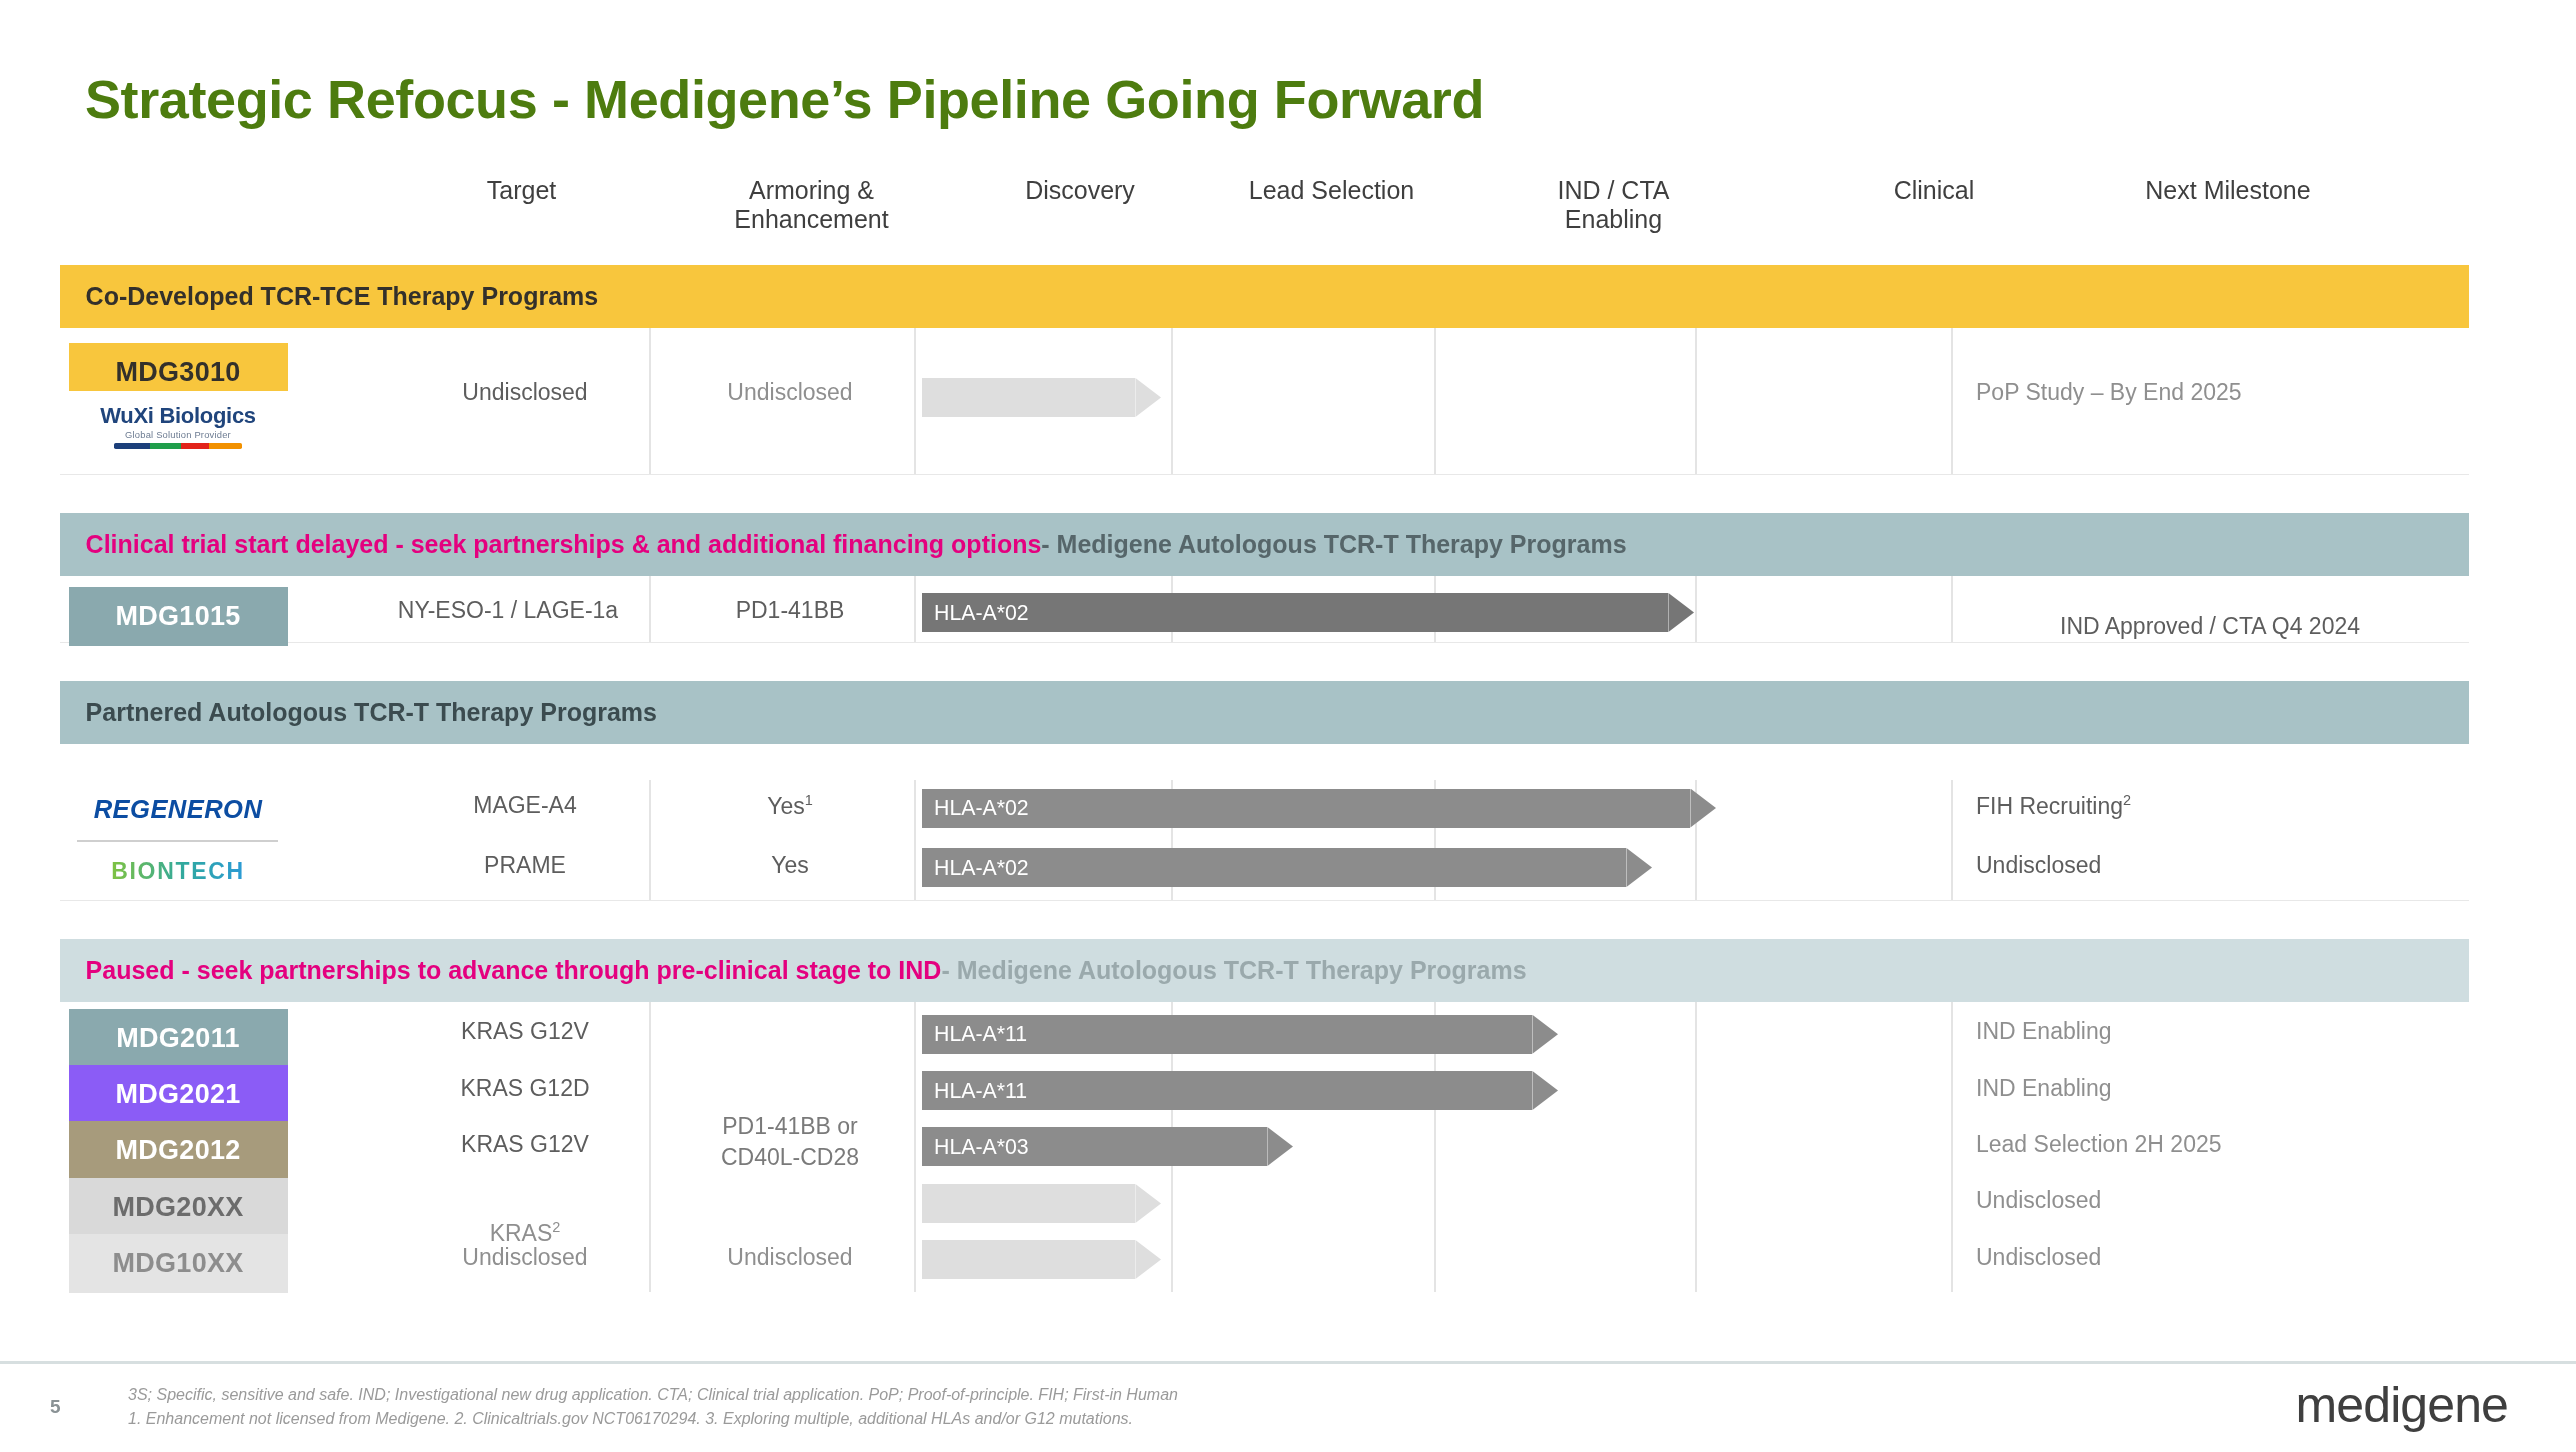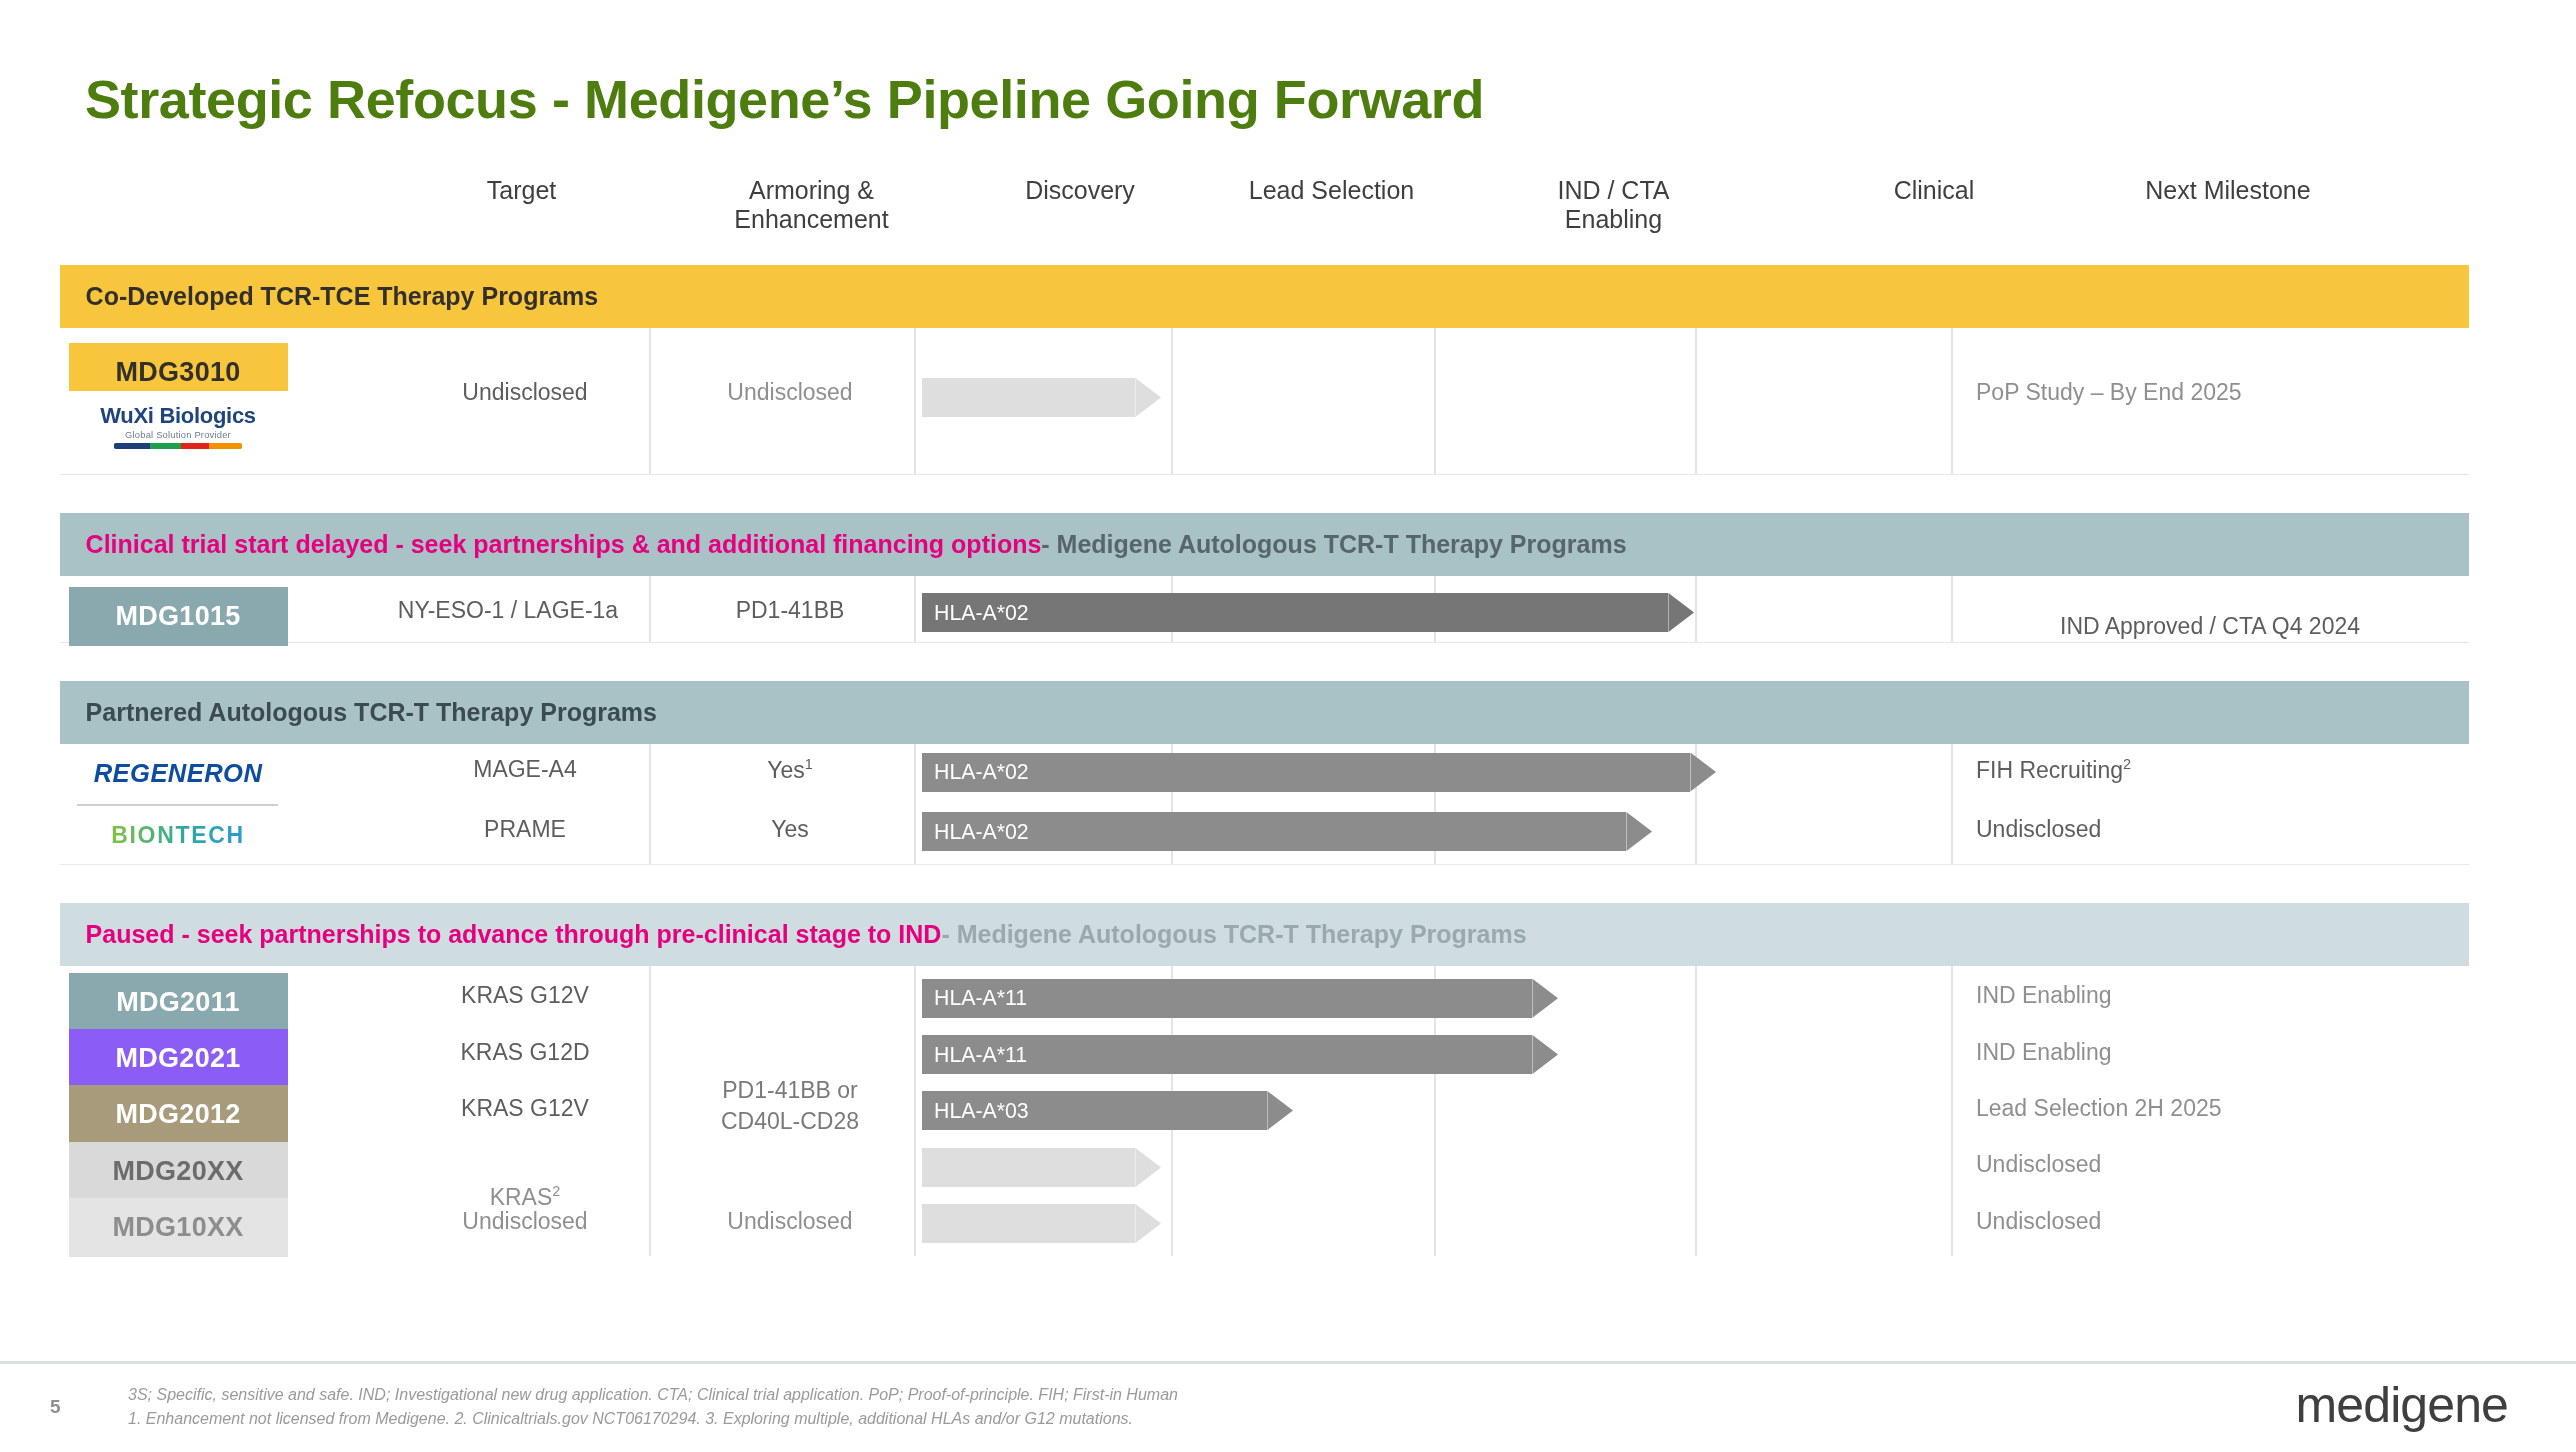--- a/index.html
+++ b/index.html
@@ -299,21 +299,21 @@
 
     <div class="cell" style="left:2000px; top:20.5px;margin-top:16px;">IND Approved / CTA Q4 2024</div>
   </div>
 
   <div style="height:38px;"></div>
 
   <div class="band teal2">
     <span>Partnered Autologous TCR-T Therapy Programs</span>
   </div>
 
-  <div class="group" style="height:121px;">
+  <div class="group" style="height:121px;margin-top:36px;">
     <div class="vsep" style="left:589px;"></div>
     <div class="vsep" style="left:854px;"></div>
     <div class="vsep" style="left:1111px;"></div>
     <div class="vsep" style="left:1374px;"></div>
     <div class="vsep" style="left:1635px;"></div>
     <div class="vsep" style="left:1891px;"></div>
 
     <div class="logobox" style="top:3.4px; height:53px;">
       <span class="regeneron">REGENERON</span>
     </div>

